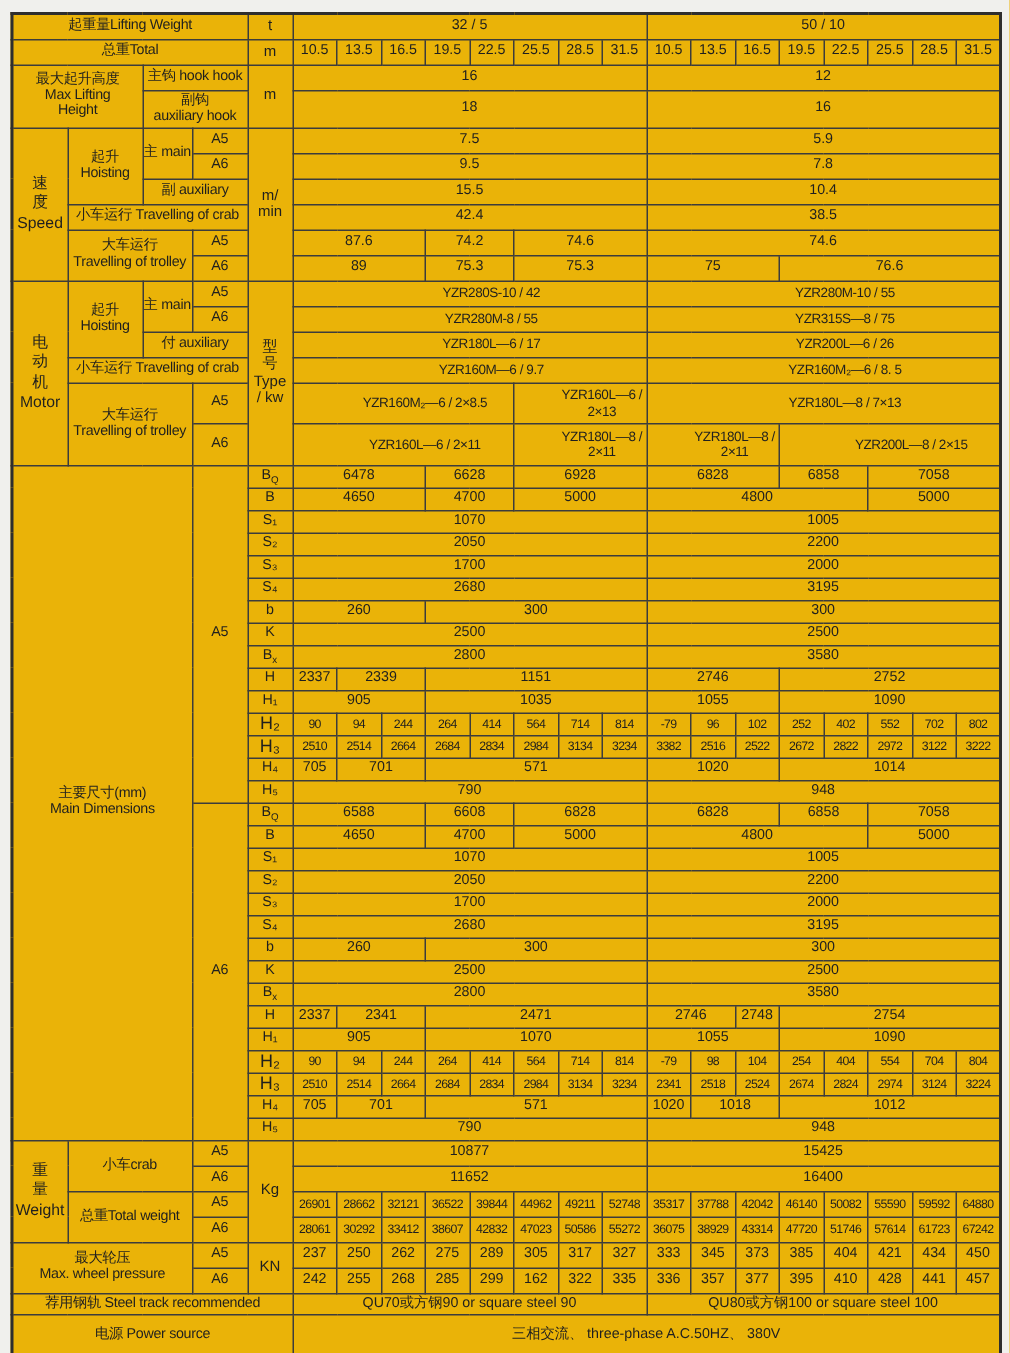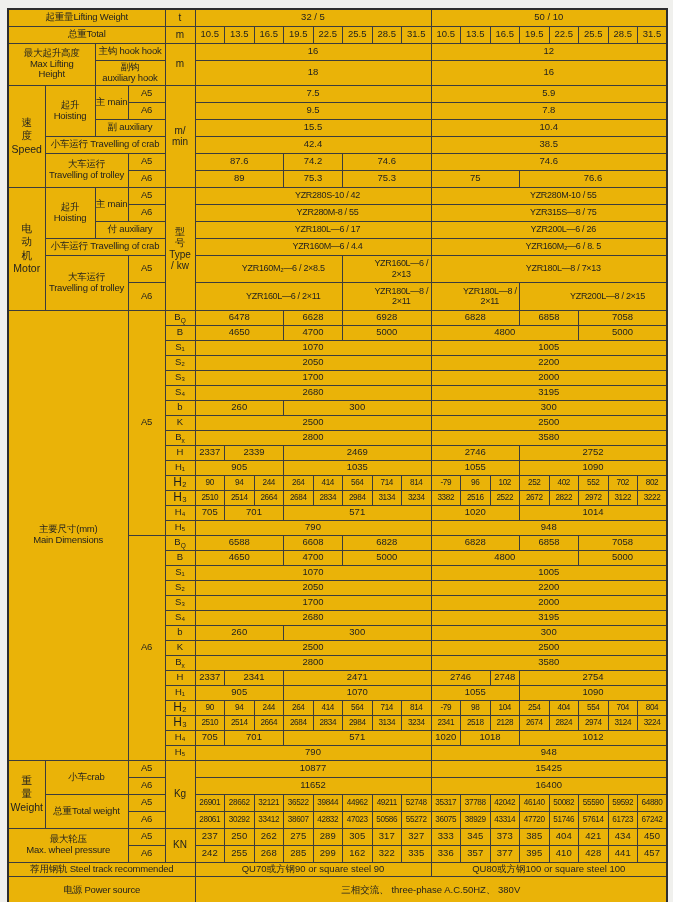--- a/index.html
+++ b/index.html
@@ -180,21 +180,21 @@
           <td colspan="8" class="model">YZR280M-8 / 55</td>
           <td colspan="8" class="model">YZR315S—8 / 75</td>
         </tr>
         <tr>
           <td colspan="2" class="lbl">付 auxiliary</td>
           <td colspan="8" class="model">YZR180L—6 / 17</td>
           <td colspan="8" class="model">YZR200L—6 / 26</td>
         </tr>
         <tr>
           <td colspan="3" class="lbl">小车运行 Travelling of crab</td>
-          <td colspan="8" class="model">YZR160M—6 / 4.4</td>
+          <td colspan="8" class="model">YZR160M—6 / 9.7</td>
           <td colspan="8" class="model">YZR160M₂—6 / 8. 5</td>
         </tr>
         <tr class="t27">
           <td colspan="2" rowspan="2" class="lbl">大车运行
 Travelling of trolley</td>
           <td class="lbl">A5</td>
           <td colspan="5" class="model">YZR160M₂—6 / 2×8.5</td>
           <td colspan="3" class="model">YZR160L—6 /
 2×13</td>
           <td colspan="8" class="model">YZR180L—8 / 7×13</td>
@@ -261,21 +261,21 @@
         </tr>
         <tr class="dim">
           <td class="sym">B<sub>x</sub></td>
           <td colspan="8" class="data">2800</td>
           <td colspan="8" class="data">3580</td>
         </tr>
         <tr class="dim">
           <td class="sym">H</td>
           <td class="data">2337</td>
           <td colspan="2" class="data">2339</td>
-          <td colspan="5" class="data">2469</td>
+          <td colspan="5" class="data">1151</td>
           <td colspan="3" class="data">2746</td>
           <td colspan="5" class="data">2752</td>
         </tr>
         <tr class="dim">
           <td class="sym">H₁</td>
           <td colspan="3" class="data">905</td>
           <td colspan="5" class="data">1035</td>
           <td colspan="3" class="data">1055</td>
           <td colspan="5" class="data">1090</td>
         </tr>
@@ -424,21 +424,21 @@
           <td class="data">2510</td>
           <td class="data">2514</td>
           <td class="data">2664</td>
           <td class="data">2684</td>
           <td class="data">2834</td>
           <td class="data">2984</td>
           <td class="data">3134</td>
           <td class="data">3234</td>
           <td class="data">2341</td>
           <td class="data">2518</td>
-          <td class="data">2128</td>
+          <td class="data">2524</td>
           <td class="data">2674</td>
           <td class="data">2824</td>
           <td class="data">2974</td>
           <td class="data">3124</td>
           <td class="data">3224</td>
         </tr>
         <tr class="dim">
           <td class="sym">H₄</td>
           <td class="data">705</td>
           <td colspan="2" class="data">701</td>

